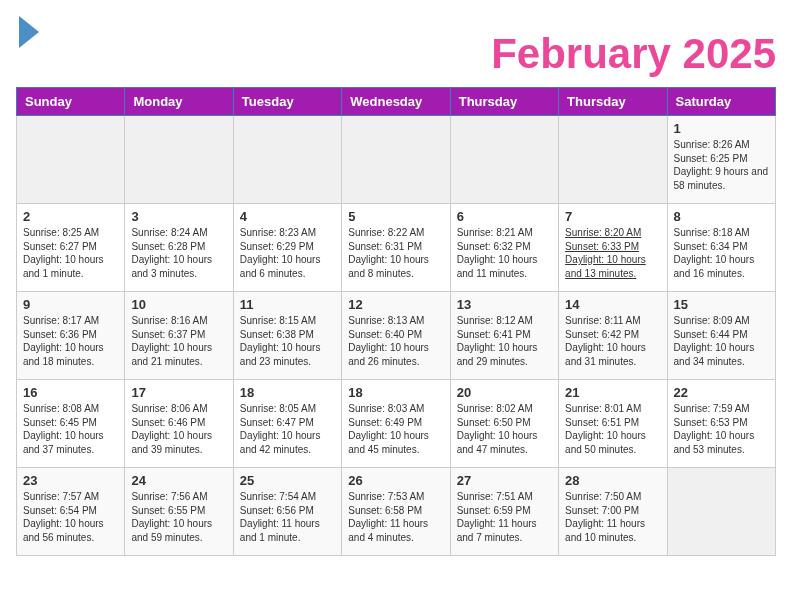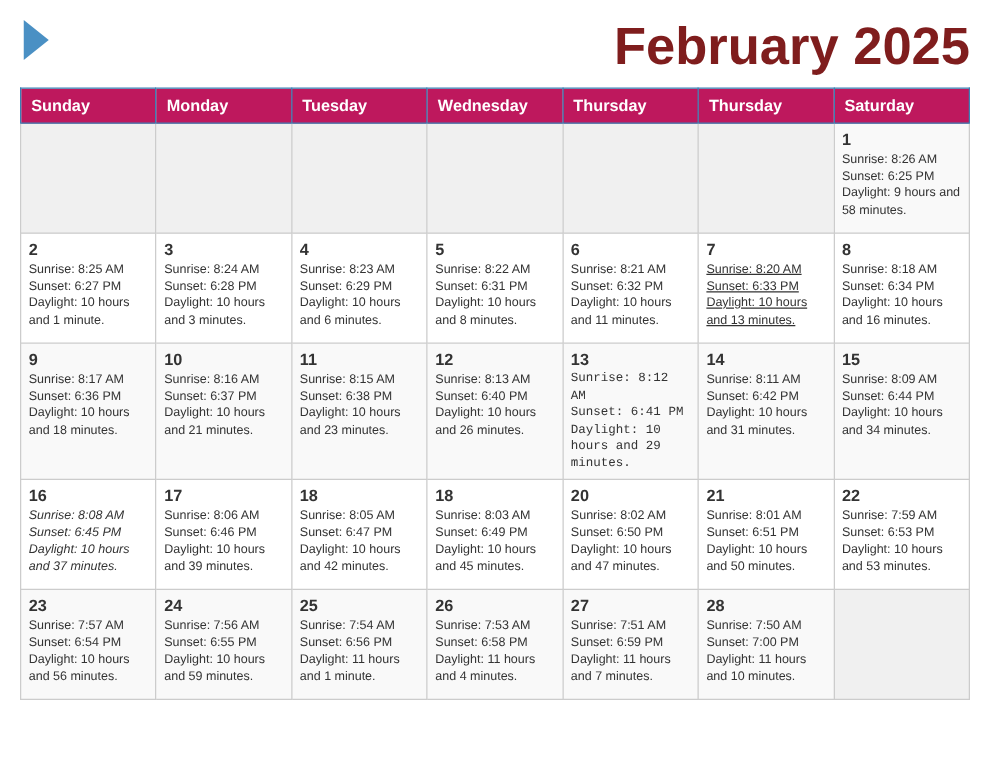--- a/index.html
+++ b/index.html
@@ -19,35 +19,36 @@
     .logo {
       display: flex;
       align-items: center;
     }
     .header-right {
       text-align: right;
     }
     .month-title {
       font-size: 42px;
       font-weight: bold;
-      color: #7f1d1d;
+      color: #ec4899;
       line-height: 1;
+      margin-top: 17px;
     }
     .location {
       font-size: 16px;
       color: #555;
       margin-top: 4px;
     }
     table {
       width: 100%;
       border-collapse: collapse;
       table-layout: fixed;
     }
     thead th {
-      background-color: #be185d;
+      background-color: #a21caf;
       color: #fff;
       font-size: 13px;
       font-weight: bold;
       padding: 6px 8px;
       text-align: left;
       border: 1px solid #3a80b4;
     }
     tbody td {
       border: 1px solid #ccc;
       vertical-align: top;
@@ -184,41 +185,41 @@
 Daylight: 10 hours and 23 minutes.</div>
         </td>
         <td>
           <span class="day-num">12</span>
           <div class="day-info" style="white-space: pre-line;">Sunrise: 8:13 AM
 Sunset: 6:40 PM
 Daylight: 10 hours and 26 minutes.</div>
         </td>
         <td>
           <span class="day-num">13</span>
-          <div class="day-info" style="white-space: pre-line; font-family: Liberation Mono, monospace;">Sunrise: 8:12 AM
+          <div class="day-info" style="white-space: pre-line;">Sunrise: 8:12 AM
 Sunset: 6:41 PM
 Daylight: 10 hours and 29 minutes.</div>
         </td>
         <td>
           <span class="day-num">14</span>
           <div class="day-info" style="white-space: pre-line;">Sunrise: 8:11 AM
 Sunset: 6:42 PM
 Daylight: 10 hours and 31 minutes.</div>
         </td>
         <td>
           <span class="day-num">15</span>
           <div class="day-info" style="white-space: pre-line;">Sunrise: 8:09 AM
 Sunset: 6:44 PM
 Daylight: 10 hours and 34 minutes.</div>
         </td>
       </tr>
       <tr>
         <td>
           <span class="day-num">16</span>
-          <div class="day-info" style="white-space: pre-line; font-style: italic;">Sunrise: 8:08 AM
+          <div class="day-info" style="white-space: pre-line;">Sunrise: 8:08 AM
 Sunset: 6:45 PM
 Daylight: 10 hours and 37 minutes.</div>
         </td>
         <td>
           <span class="day-num">17</span>
           <div class="day-info" style="white-space: pre-line;">Sunrise: 8:06 AM
 Sunset: 6:46 PM
 Daylight: 10 hours and 39 minutes.</div>
         </td>
         <td>

